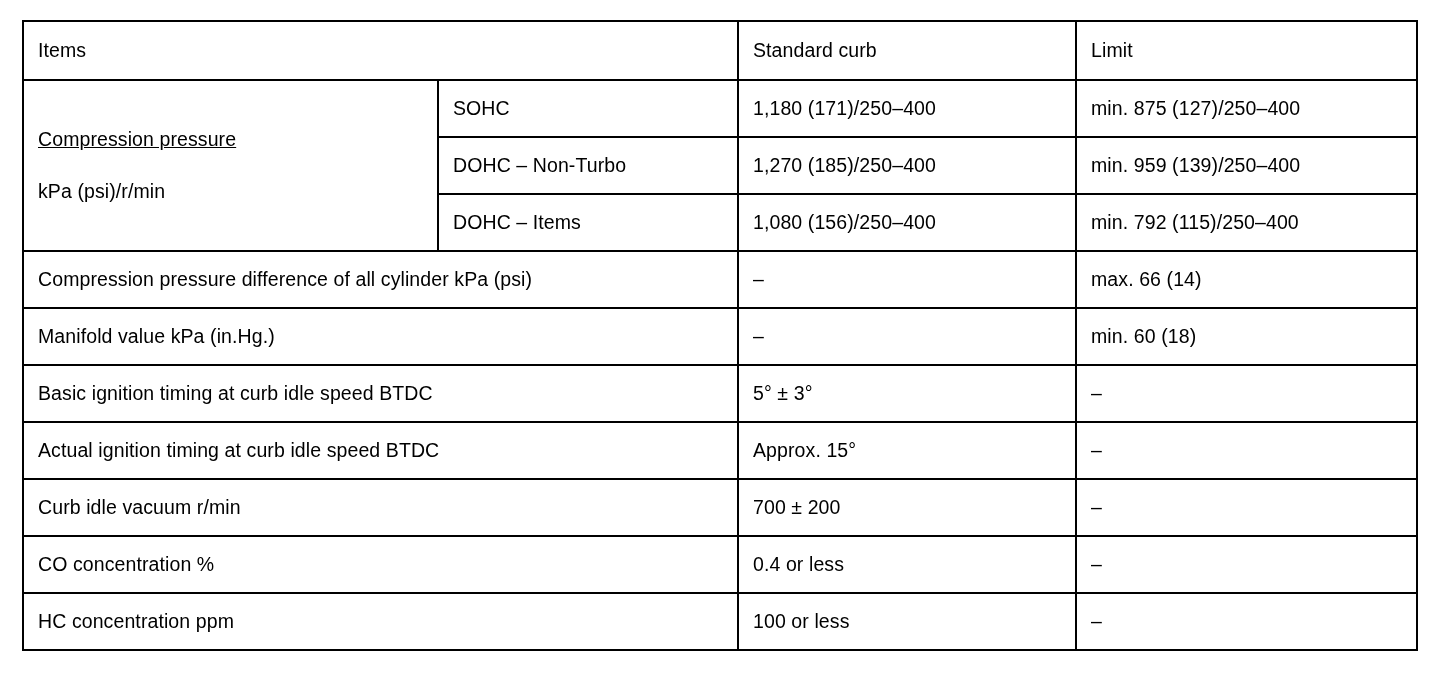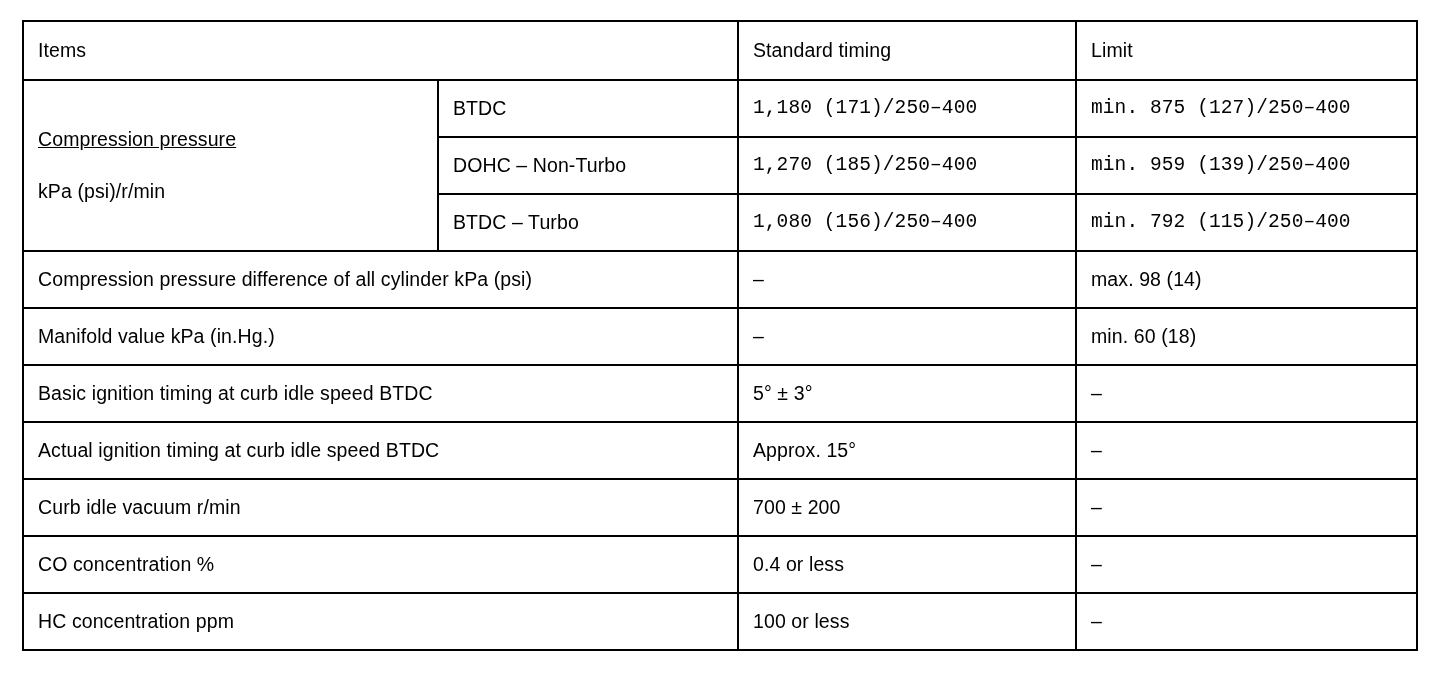--- a/index.html
+++ b/index.html
@@ -49,67 +49,67 @@
   }
   .rowspan-label {
     vertical-align: top;
     padding-top: 12px;
   }
   .rowspan-label .l1 { display: block; text-decoration: underline; }
   .rowspan-label .l2 { display: block; margin-top: 28px; }
   .wide-label {
     
   }
-  .nowrap { white-space: nowrap; font-family: Liberation Mono, monospace; }
+  .nowrap { white-space: nowrap; }
 </style>
 </head>
 <body>
 
 <div class="page">
 
   <table class="spec-table">
     <colgroup>
       <col class="col-a">
       <col class="col-b">
       <col class="col-c">
       <col class="col-d">
     </colgroup>
     <tbody>
       <tr class="hdr">
         <td colspan="2">Items</td>
-        <td>Standard timing</td>
+        <td>Standard curb</td>
         <td>Limit</td>
       </tr>
 
       <tr>
         <td class="rowspan-label" rowspan="3">
           <span class="l1">Compression pressure</span>
           <span class="l2">kPa (psi)/r/min</span>
         </td>
-        <td>BTDC</td>
+        <td>SOHC</td>
         <td class="nowrap">1,180  (171)/250–400</td>
         <td class="nowrap">min. 875  (127)/250–400</td>
       </tr>
 
       <tr>
         <td>DOHC – Non-Turbo</td>
         <td class="nowrap">1,270  (185)/250–400</td>
         <td class="nowrap">min. 959  (139)/250–400</td>
       </tr>
 
       <tr>
-        <td>BTDC – Turbo</td>
+        <td>DOHC – Items</td>
         <td class="nowrap">1,080  (156)/250–400</td>
         <td class="nowrap">min. 792  (115)/250–400</td>
       </tr>
 
       <tr>
         <td class="wide-label" colspan="2">Compression pressure difference of all cylinder kPa (psi)</td>
         <td>–</td>
-        <td>max. 98  (14)</td>
+        <td>max. 66  (14)</td>
       </tr>
 
       <tr>
         <td class="wide-label" colspan="2">Manifold value kPa (in.Hg.)</td>
         <td>–</td>
         <td>min. 60  (18)</td>
       </tr>
 
       <tr>
         <td class="wide-label" colspan="2">Basic ignition timing at curb idle speed BTDC</td>

